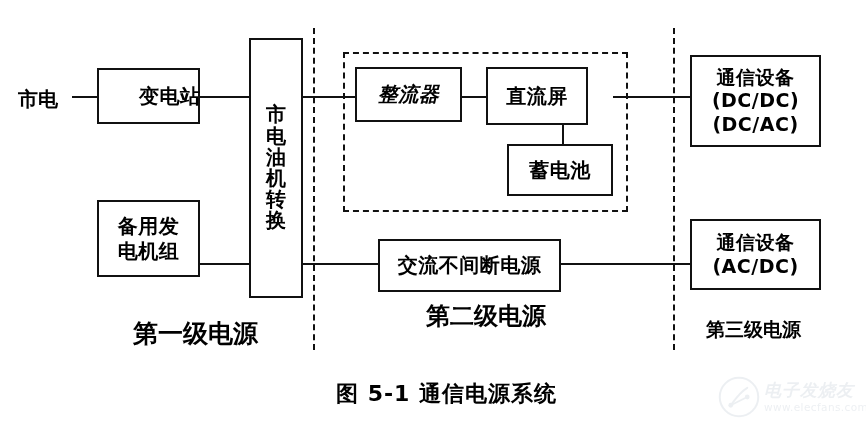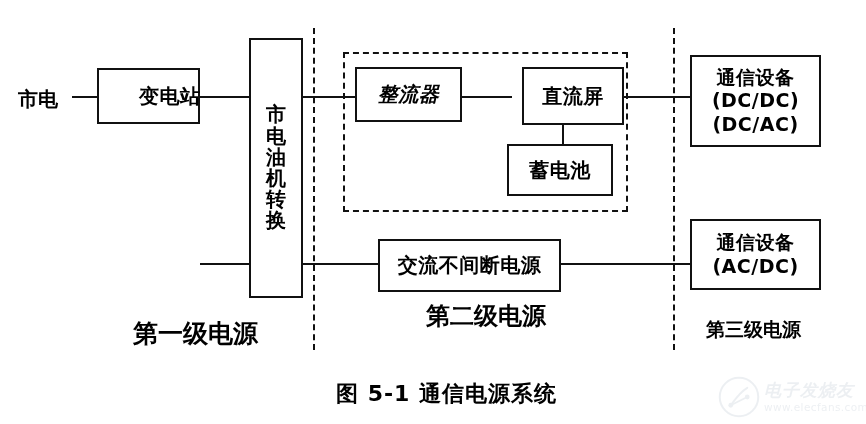--- a/index.html
+++ b/index.html
@@ -133,20 +133,26 @@
   <div class="hline" style="left:72px; top:96px; width:26px;"></div>
 
   <div class="box" style="left:97px; top:68px; width:103px; height:56px; font-size:20px;padding-left:40px;">
     <span class="lines">
         <span class="ln">变电站</span>
       </span>
   </div>
 
   <div class="hline" style="left:200px; top:96px; width:50px;"></div>
 
+  <div class="box" style="left:97px; top:200px; width:103px; height:77px; font-size:20px;">
+    <span class="lines">
+      <span class="ln">备用发</span>
+      <span class="ln">电机组</span>
+    </span>
+  </div>
 
   <div class="hline" style="left:200px; top:263px; width:50px;"></div>
 
   <div class="vbox" style="left:249px; top:38px; width:54px; height:260px;">
     <div class="vtext" style="font-size:20px;">
       <span>市</span>
       <span>电</span>
       <span>油</span>
       <span>机</span>
       <span>转</span>
@@ -161,21 +167,21 @@
   <div class="dashbox" style="left:343px; top:52px; width:285px; height:160px;"></div>
 
   <div class="box" style="left:355px; top:67px; width:107px; height:55px; font-size:20px;font-style:italic;">
     <span class="lines">
         <span class="ln">整流器</span>
       </span>
   </div>
 
   <div class="hline" style="left:462px; top:96px; width:50px;"></div>
 
-  <div class="box" style="left:522px; top:67px; width:102px; height:58px; font-size:20px;">
+  <div class="box" style="left:486px; top:67px; width:102px; height:58px; font-size:20px;">
     <span class="lines">
         <span class="ln">直流屏</span>
       </span>
   </div>
 
   <div class="vline" style="left:562px; top:125px; height:20px;"></div>
 
   <div class="box" style="left:507px; top:144px; width:106px; height:52px; font-size:20px;">
     <span class="lines">
         <span class="ln">蓄电池</span>

